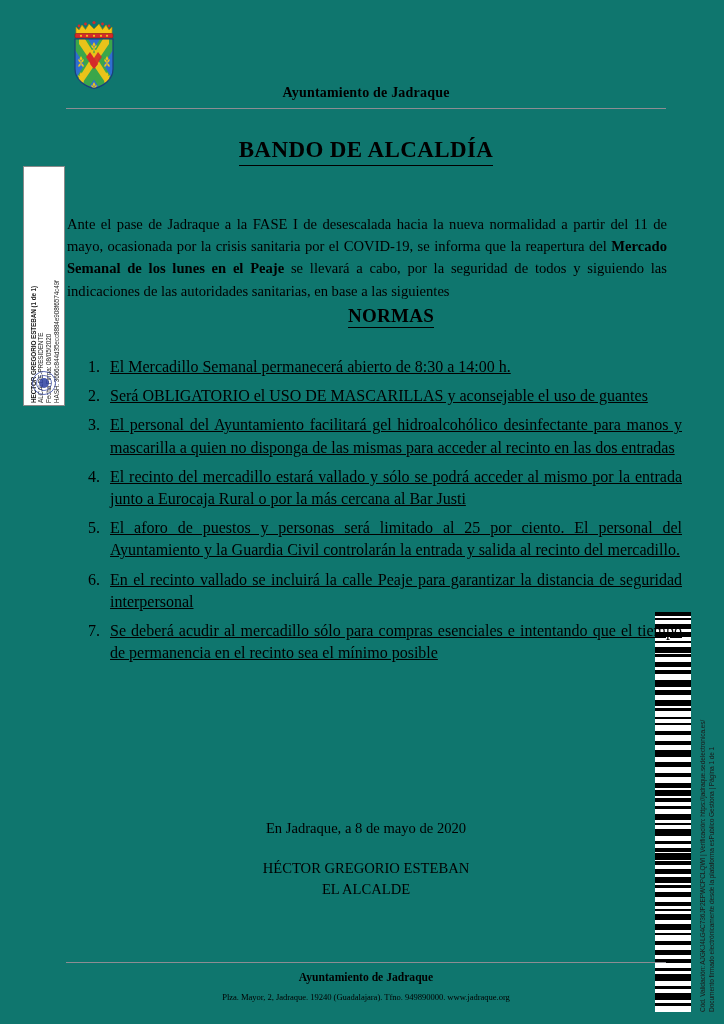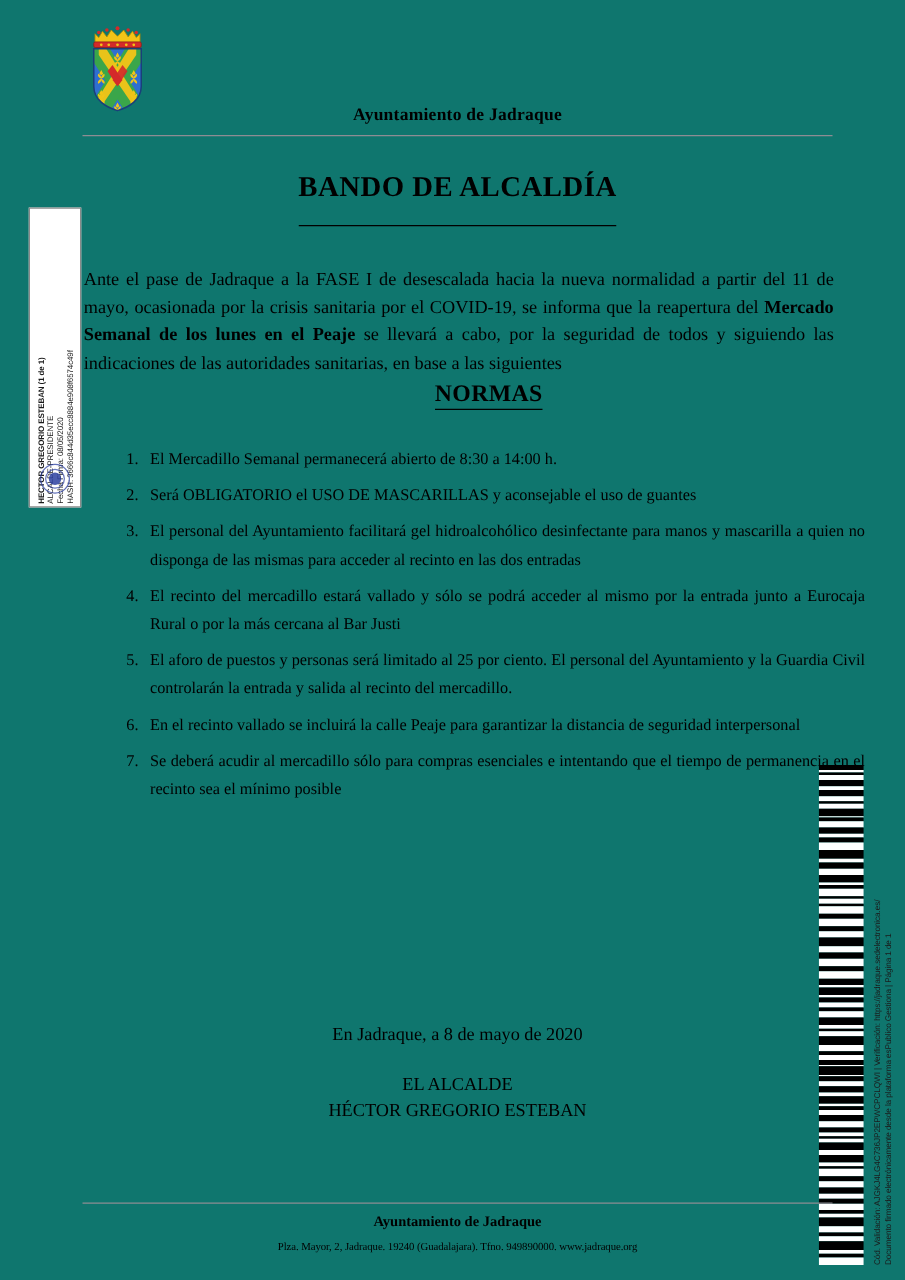--- a/index.html
+++ b/index.html
@@ -173,21 +173,21 @@
     left: 0;
     top: 137px;
     width: 600px;
     text-align: center;
     font-size: 23px;
     font-weight: bold;
     letter-spacing: 0.4px;
   }
   .doc-title span {
     border-bottom: 1.6px solid #000;
-    padding-bottom: 18px;
+    padding-bottom: 3px;
   }
 
   .intro {
     position: absolute;
     left: 1px;
     top: 198px;
     width: 600px;
     font-size: 14.6px;
     line-height: 22.4px;
     text-align: justify;
@@ -206,28 +206,29 @@
     letter-spacing: 0.3px;
     padding-left: 25px;
   }
   .normas-title span {
     border-bottom: 1.4px solid #000;
     padding-bottom: 1px;
   }
 
   ol.normas {
     position: absolute;
-    left: 18px;
+    left: 8px;
     top: 356px;
     width: 578px;
     margin: 0;
     padding: 0 0 0 30px;
-    font-size: 13px;
+    font-size: 16px;
     line-height: 22.2px;
     text-align: justify;
+    text-decoration: underline;
   }
   ol.normas > li {
     margin-bottom: 7px;
     padding-left: 6px;
   }
 
   .closing {
     position: absolute;
     left: 1px;
     top: 736px;
@@ -488,22 +489,22 @@
         <li>El recinto del mercadillo estará vallado y sólo se podrá acceder al mismo por la entrada junto a Eurocaja Rural o por la más cercana al Bar Justi</li>
         <li>El aforo de puestos y personas será limitado al 25 por ciento. El personal del Ayuntamiento y la Guardia Civil controlarán la entrada y salida al recinto del mercadillo.</li>
         <li>En el recinto vallado se incluirá la calle Peaje para garantizar la distancia de seguridad interpersonal</li>
         <li>Se deberá acudir al mercadillo sólo para compras esenciales e intentando que el tiempo de permanencia en el recinto sea el mínimo posible</li>
       </ol>
 
 
     <div class="place-date">En Jadraque, a 8 de mayo de 2020</div>
 
     <div class="sign-block">
+      <div>HÉCTOR GREGORIO ESTEBAN</div>
       <div>EL ALCALDE</div>
-      <div>HÉCTOR GREGORIO ESTEBAN</div>
     </div>
 
     <div class="rule-bottom"></div>
     <div class="footer-title">Ayuntamiento de Jadraque</div>
     <div class="footer-addr">Plza. Mayor, 2, Jadraque. 19240 (Guadalajara). Tfno. 949890000. www.jadraque.org</div>
 
   </div>
 </div>
 
 </body></html>

